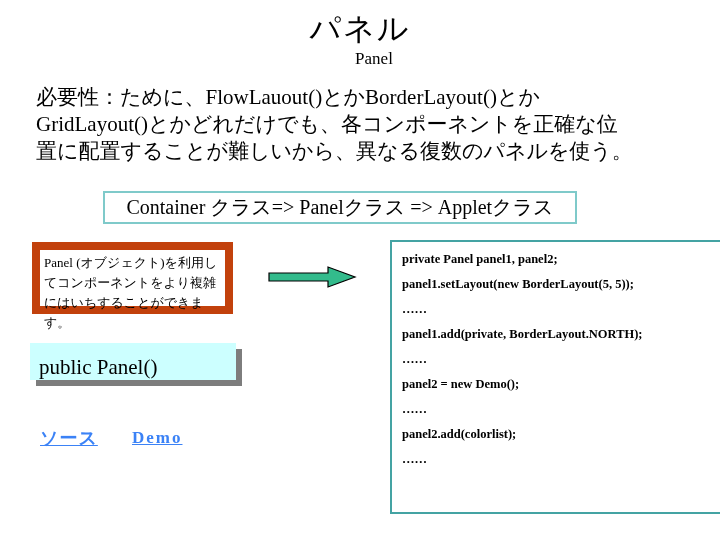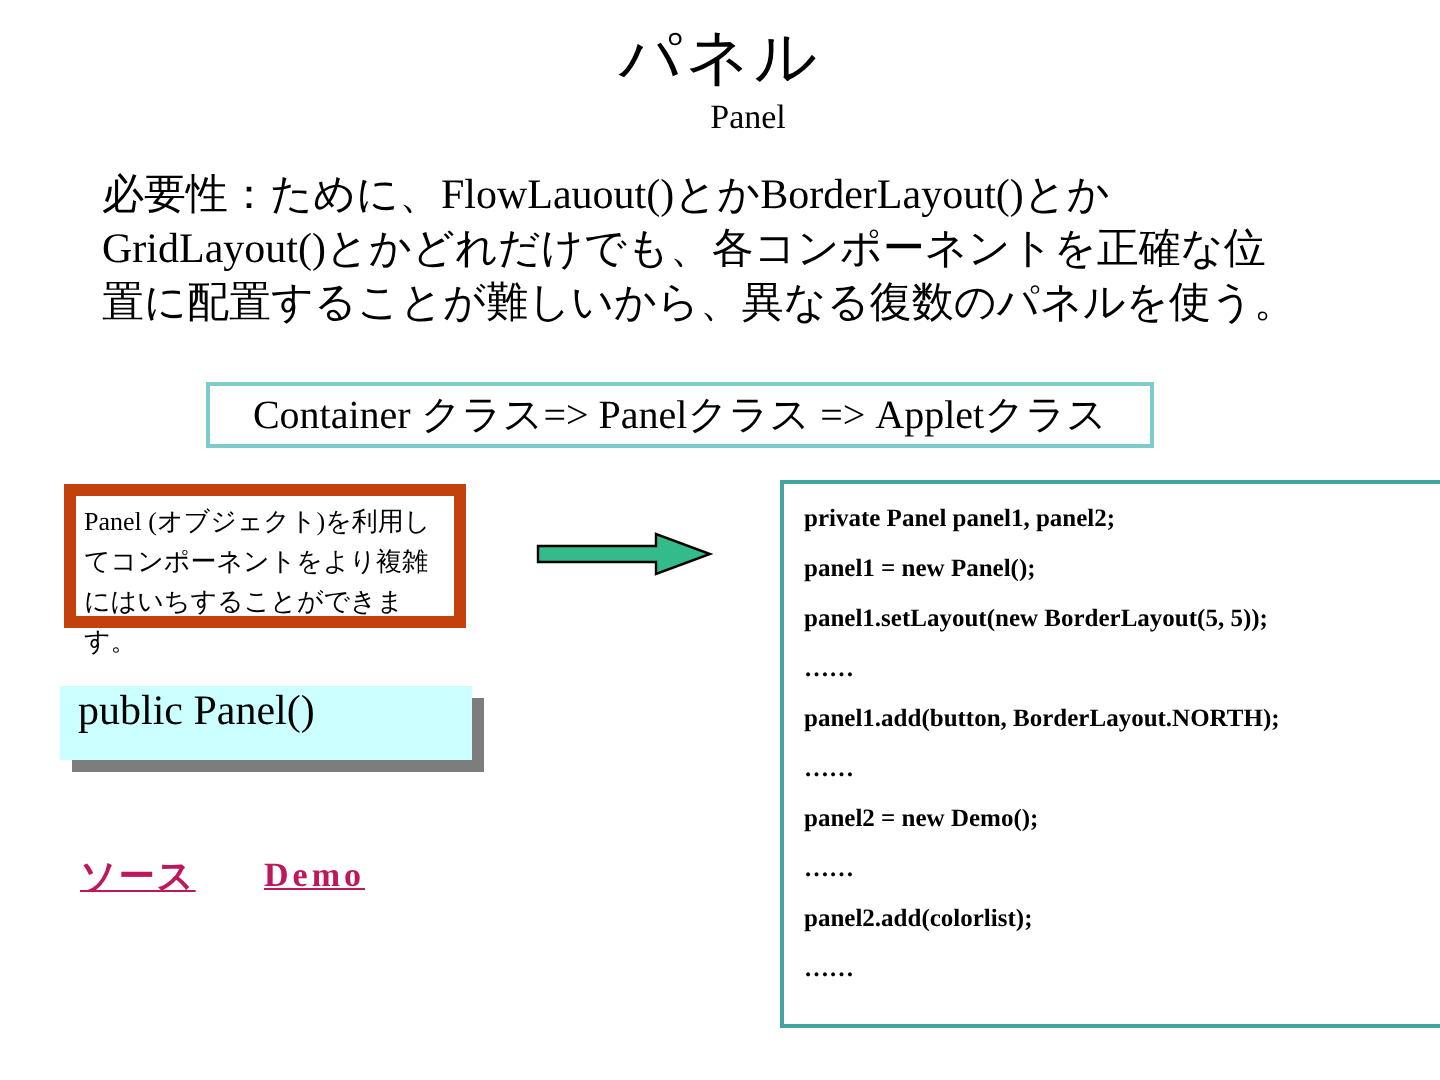--- a/index.html
+++ b/index.html
@@ -13,60 +13,60 @@
     position:absolute;top:8px;left:0;width:720px;text-align:center;
     font-size:31px;font-weight:500;letter-spacing:2px;
     font-family:"Liberation Sans", sans-serif;
   }
   .title-sub{
     position:absolute;top:49px;left:14px;width:720px;text-align:center;
     font-size:17px;font-family:"Liberation Serif", serif;
   }
 
   .intro{
-    position:absolute;left:51px;top:84px;width:660px;
+    position:absolute;left:36px;top:84px;width:660px;
     font-size:21px;line-height:27px;white-space:pre-line;
     font-family:"Liberation Serif", serif;
   }
 
   .hierarchy-box{
     position:absolute;left:103px;top:191px;width:474px;height:33px;
     border:2px solid #7fcaca;box-sizing:border-box;
     display:flex;align-items:center;justify-content:center;
     font-size:20px;font-family:"Liberation Serif", serif;
   }
 
   .note-box{
     position:absolute;left:32px;top:242px;width:201px;height:72px;
-    border:6px solid #c2410c;box-sizing:border-box;
+    border:8px solid #c2410c;box-sizing:border-box;
     padding:3px 4px;font-size:13px;line-height:20px;white-space:pre-line;
     font-family:"Liberation Serif", serif;
   }
 
   .flow-arrow{position:absolute;left:268px;top:265px;width:90px;height:24px;}
 
   .code-box{
     position:absolute;left:390px;top:240px;width:332px;height:274px;
     border:2px solid #44a3a3;box-sizing:border-box;
     padding:5px 4px 0 10px;
   }
   .code-line{
     font-size:12.5px;font-weight:bold;line-height:25px;height:25px;
     font-family:"Liberation Serif", serif;white-space:nowrap;overflow:hidden;
   }
 
   .panel-ctor-box{
     position:absolute;left:30px;top:343px;width:206px;height:37px;
     background:#ccffff;box-shadow:6px 6px 0 0 #7d7d7d;box-sizing:border-box;
-    display:flex;align-items:flex-start;
+    display:flex;align-items:flex-end;
     padding-left:9px;font-size:21px;font-family:"Liberation Serif", serif;
   }
 
   .link{
-    position:absolute;color:#be185d;text-decoration:underline;cursor:pointer;
+    position:absolute;color:#3b82f6;text-decoration:underline;cursor:pointer;
   }
   .link-source{
     left:40px;top:426px;font-size:18px;font-weight:bold;
     font-family:"Liberation Sans", sans-serif;letter-spacing:1px;
   }
   .link-demo{
     left:132px;top:428px;font-size:17px;font-weight:bold;
     font-family:"Liberation Serif", serif;letter-spacing:2px;
   }
 </style>
@@ -89,24 +89,23 @@
   <div class="note-box">Panel (オブジェクト)を利用し
 てコンポーネントをより複雑
 にはいちすることができます。</div>
 
   <svg class="flow-arrow" viewBox="0 0 90 24" xmlns="http://www.w3.org/2000/svg">
     <polygon points="1,8 60,8 60,2 87,12 60,22 60,16 1,16" fill="#33bb8c" stroke="#000000" stroke-width="1.2"></polygon>
   </svg>
 
   <div class="code-box">
       <div class="code-line">private Panel panel1, panel2;</div>
-      <div class="code-line">panel1 = new Panel();</div>
       <div class="code-line">panel1.setLayout(new BorderLayout(5, 5));</div>
       <div class="code-line">……</div>
-      <div class="code-line">panel1.add(button, BorderLayout.NORTH);</div>
+      <div class="code-line">panel1.add(private, BorderLayout.NORTH);</div>
       <div class="code-line">……</div>
       <div class="code-line">panel2 = new Demo();</div>
       <div class="code-line">……</div>
       <div class="code-line">panel2.add(colorlist);</div>
       <div class="code-line">……</div>
     </div>
 
   <div class="panel-ctor-box">
     <span>public Panel()</span>
   </div>

